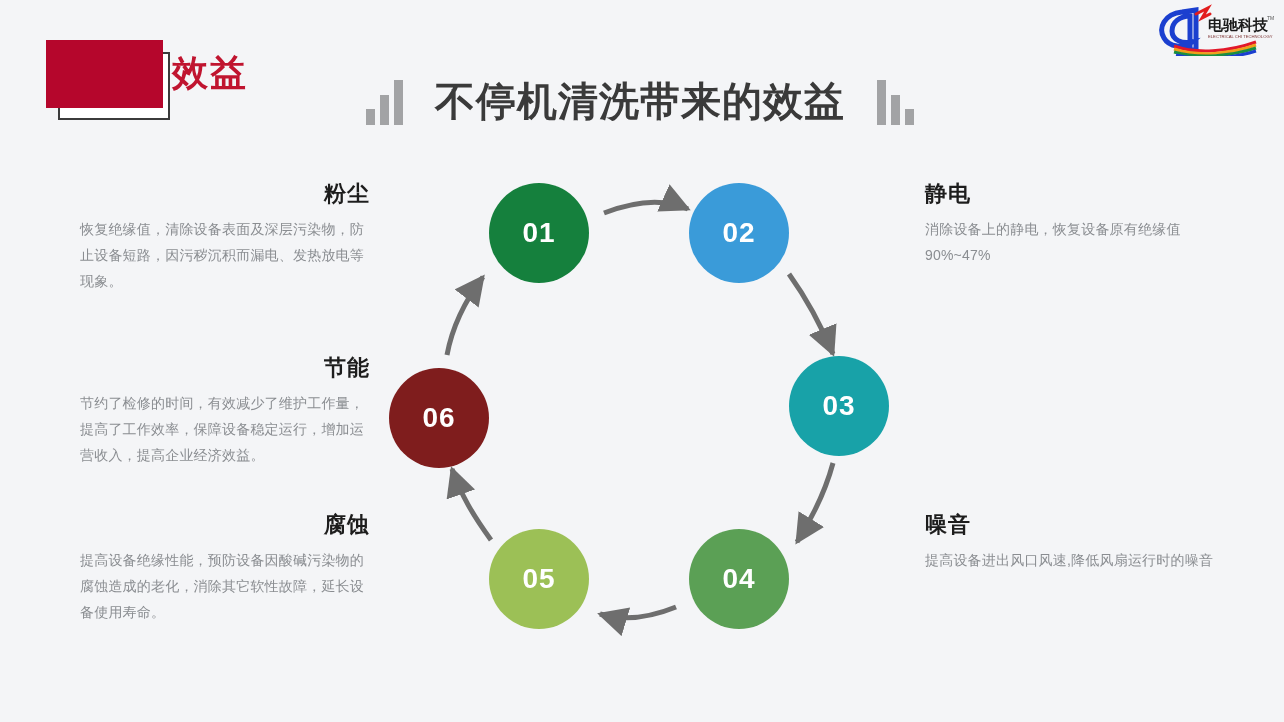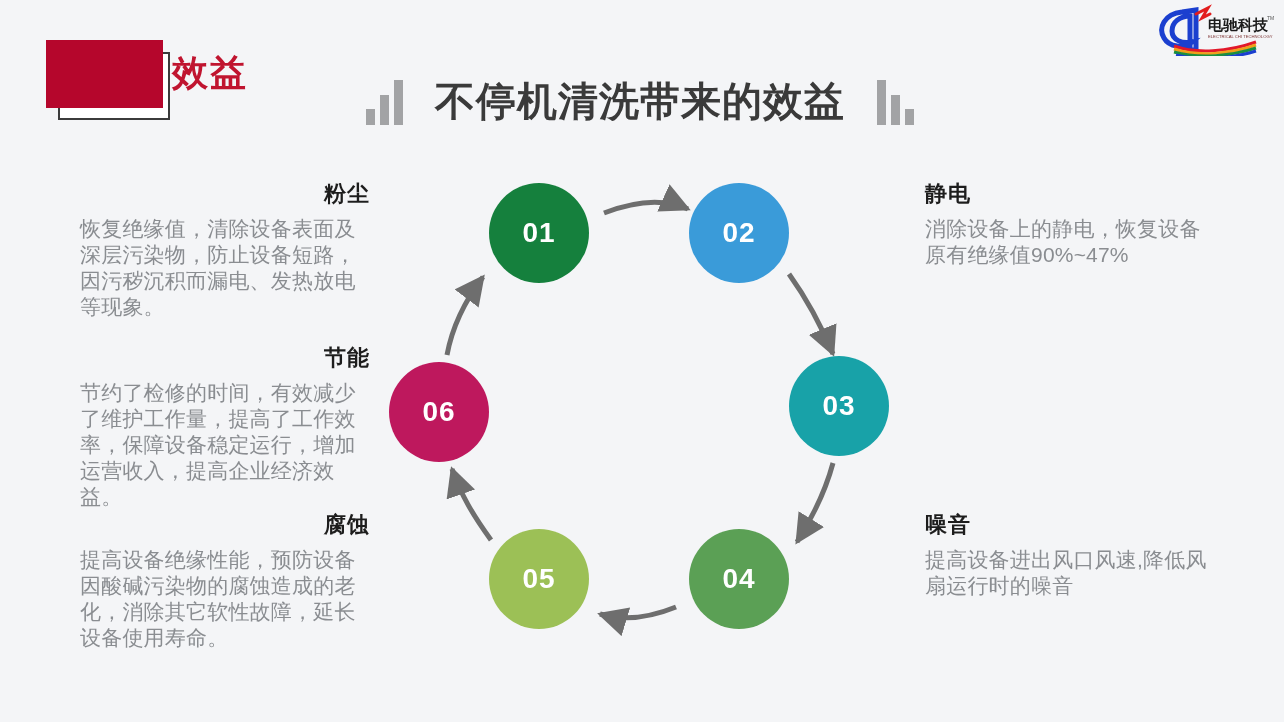--- a/index.html
+++ b/index.html
@@ -131,21 +131,21 @@
   }
   .block .heading {
     font-size: 22px;
     font-weight: bold;
     color: #1d1d1d;
     margin-bottom: 8px;
     line-height: 28px;
     letter-spacing: 1px;
   }
   .block .body {
-    font-size: 21px;
+    font-size: 14px;
     line-height: 26px;
     color: #8a8d91;
     letter-spacing: 0.2px;
   }
   .block.left { text-align: left; }
   .block.left .heading { text-align: right; }
   .block.right { text-align: left; }
 </style>
 </head>
 <body>
@@ -213,28 +213,28 @@
   <div class="circle" style="left:489px; top:33px; background:#15803d;">01</div>
 
   <div class="circle" style="left:689px; top:33px; background:#3a9bd9;">02</div>
 
   <div class="circle" style="left:789px; top:206px; background:#18a2a8;">03</div>
 
   <div class="circle" style="left:689px; top:379px; background:#5ba055;">04</div>
 
   <div class="circle" style="left:489px; top:379px; background:#9cc056;">05</div>
 
-  <div class="circle" style="left:389px; top:212px; background:#be185d;">06</div>
+  <div class="circle" style="left:389px; top:218px; background:#7f1d1d;">06</div>
 
   <div class="block left" style="left:80px; top:30px;">
     <div class="heading">粉尘</div>
     <div class="body">恢复绝缘值，清除设备表面及深层污染物，防止设备短路，因污秽沉积而漏电、发热放电等现象。</div>
   </div>
 
-  <div class="block left" style="left:80px; top:196px;font-family:Liberation Mono, monospace;">
+  <div class="block left" style="left:80px; top:204px;">
     <div class="heading">节能</div>
     <div class="body">节约了检修的时间，有效减少了维护工作量，提高了工作效率，保障设备稳定运行，增加运营收入，提高企业经济效益。</div>
   </div>
 
   <div class="block left" style="left:80px; top:361px;">
     <div class="heading">腐蚀</div>
     <div class="body">提高设备绝缘性能，预防设备因酸碱污染物的腐蚀造成的老化，消除其它软性故障，延长设备使用寿命。</div>
   </div>
 
   <div class="block right" style="left:925px; top:30px;">

